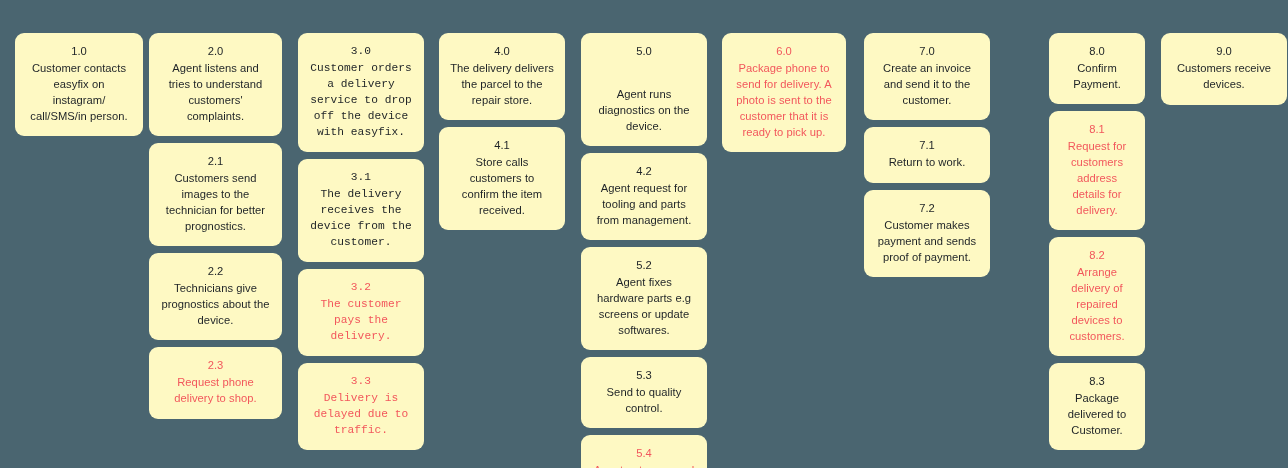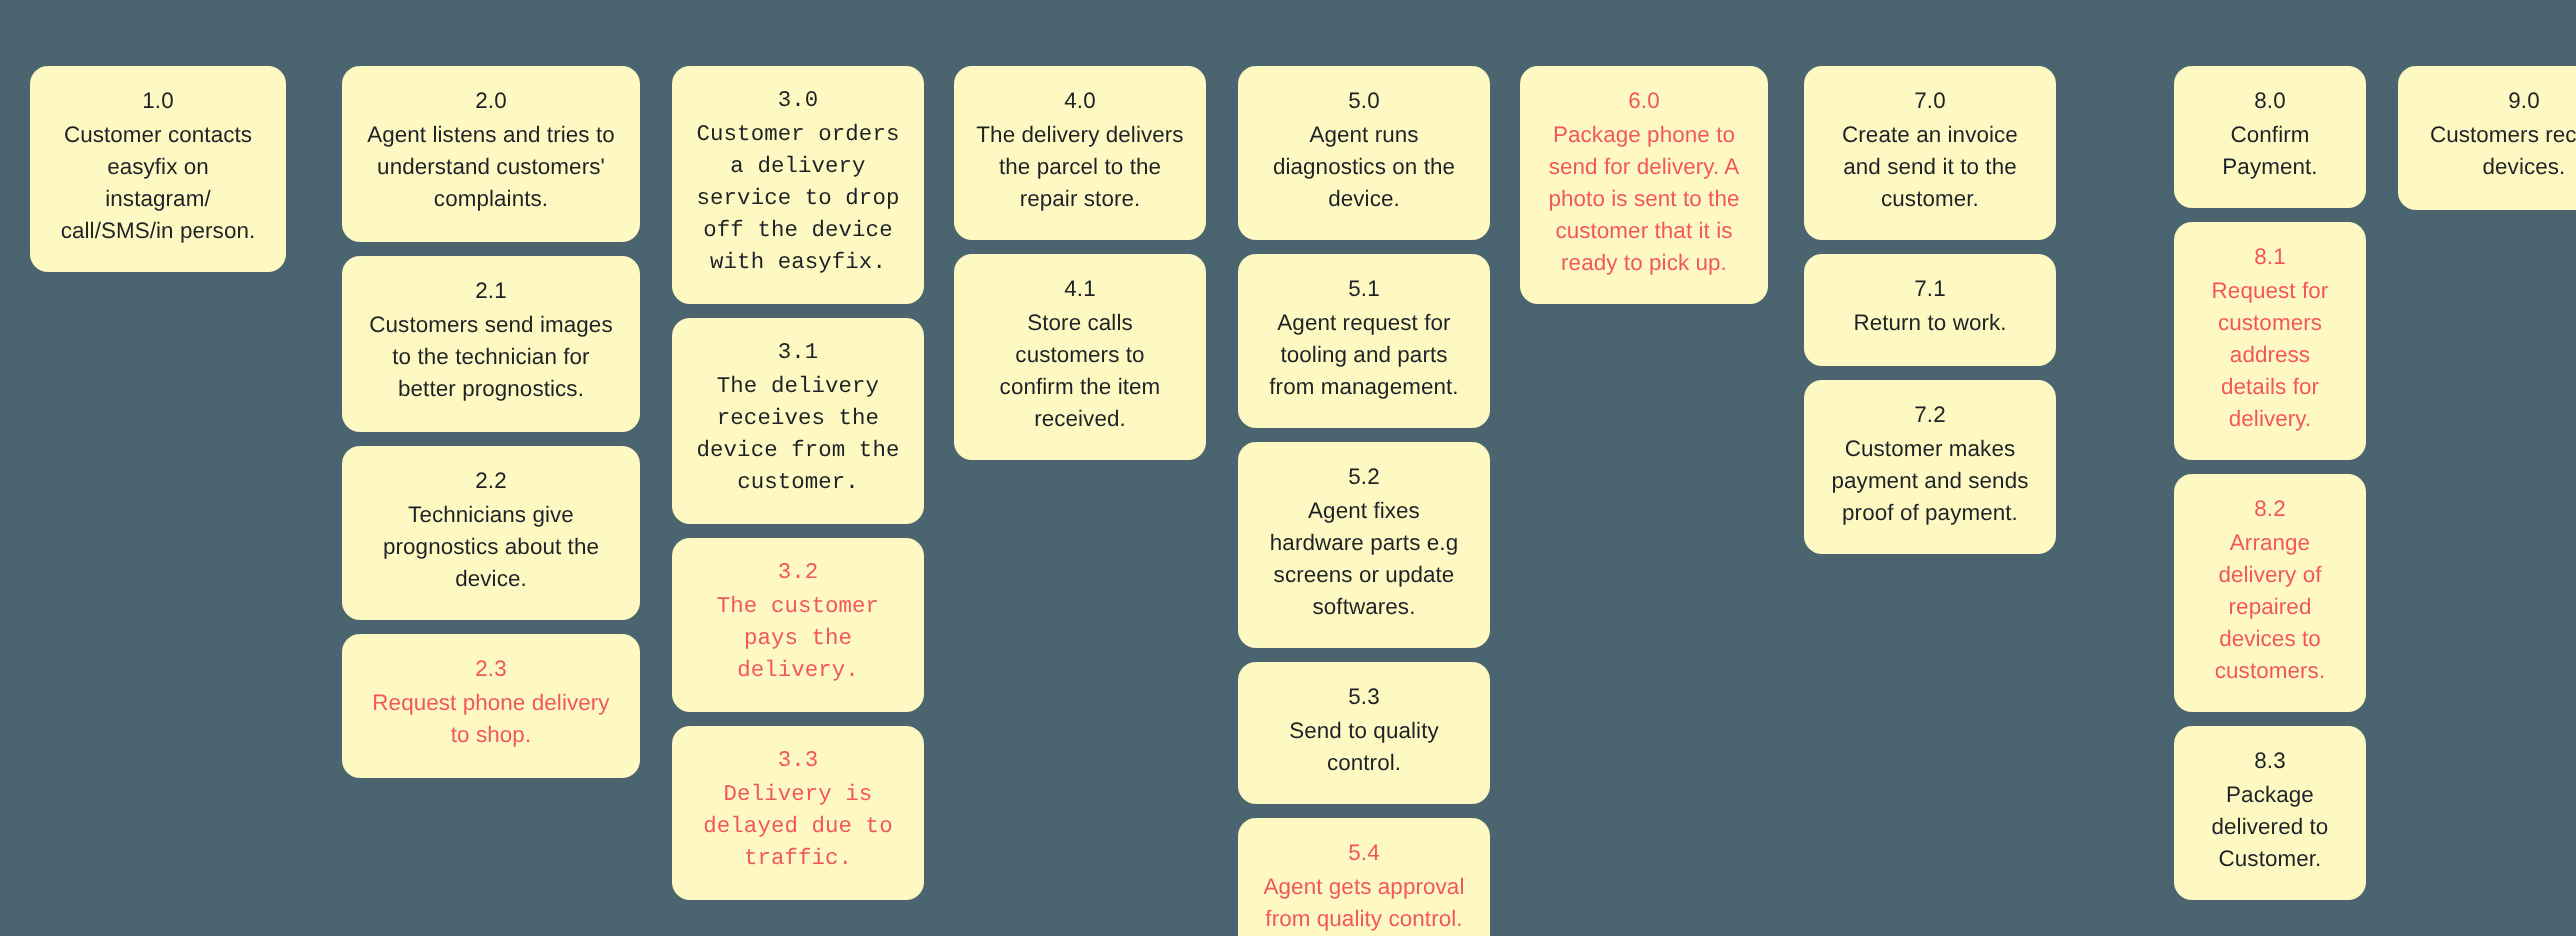--- a/index.html
+++ b/index.html
@@ -67,21 +67,21 @@
 </head>
 <body>
 
 <div id="board">
     <div class="column" style="width: 128px; margin-left: 15px;">
       <div class="card" style="min-height: 72px;">
         <span class="card-id">1.0</span>
         <span class="card-text">Customer contacts easyfix on instagram/ call/SMS/in person.</span>
       </div>
     </div>
-    <div class="column" style="width: 149px; margin-left: 28px;">
+    <div class="column" style="width: 133px; margin-left: 6px;">
       <div class="card" style="min-height: 88px;">
         <span class="card-id">2.0</span>
         <span class="card-text">Agent listens and tries to understand customers' complaints.</span>
       </div>
       <div class="card" style="min-height: 88px; text-align: center;">
         <span class="card-id">2.1</span>
         <span class="card-text">Customers send images to the technician for better prognostics.</span>
       </div>
       <div class="card" style="min-height: 72px; justify-content: space-between;">
         <span class="card-id">2.2</span>
@@ -114,26 +114,26 @@
       <div class="card" style="min-height: 72px; align-items: center;">
         <span class="card-id">4.0</span>
         <span class="card-text">The delivery delivers the parcel to the repair store.</span>
       </div>
       <div class="card" style="min-height: 72px;">
         <span class="card-id">4.1</span>
         <span class="card-text">Store calls customers to confirm the item received.</span>
       </div>
     </div>
     <div class="column" style="width: 126px; margin-left: 16px;">
-      <div class="card" style="min-height: 72px;">
+      <div class="card" style="min-height: 72px; gap: 26px;">
         <span class="card-id">5.0</span>
         <span class="card-text">Agent runs diagnostics on the device.</span>
       </div>
       <div class="card" style="min-height: 72px;">
-        <span class="card-id">5.1</span>
+        <span class="card-id">4.2</span>
         <span class="card-text">Agent request for tooling and parts from management.</span>
       </div>
       <div class="card" style="min-height: 72px;">
         <span class="card-id">5.2</span>
         <span class="card-text">Agent fixes hardware parts e.g screens or update softwares.</span>
       </div>
       <div class="card" style="min-height: 56px;">
         <span class="card-id">5.3</span>
         <span class="card-text">Send to quality control.</span>
       </div>

